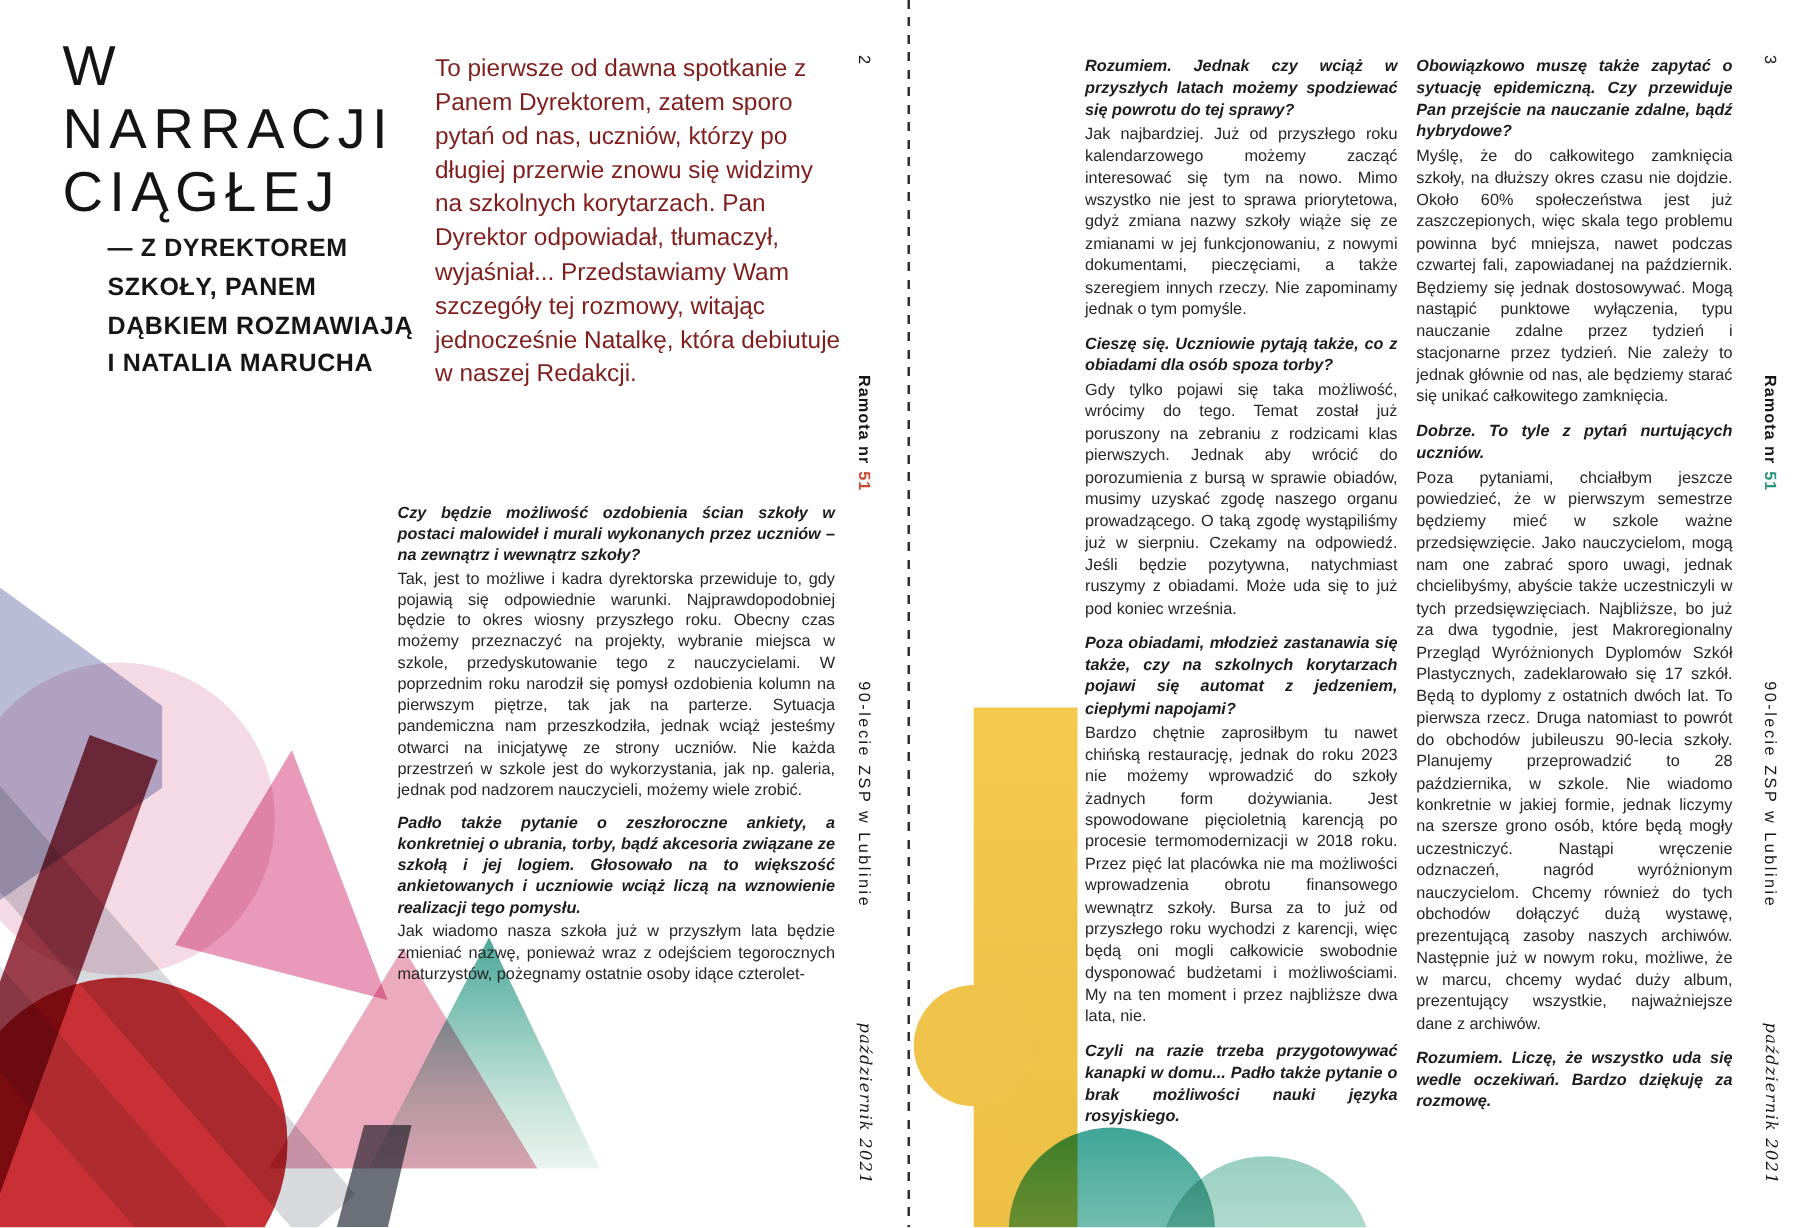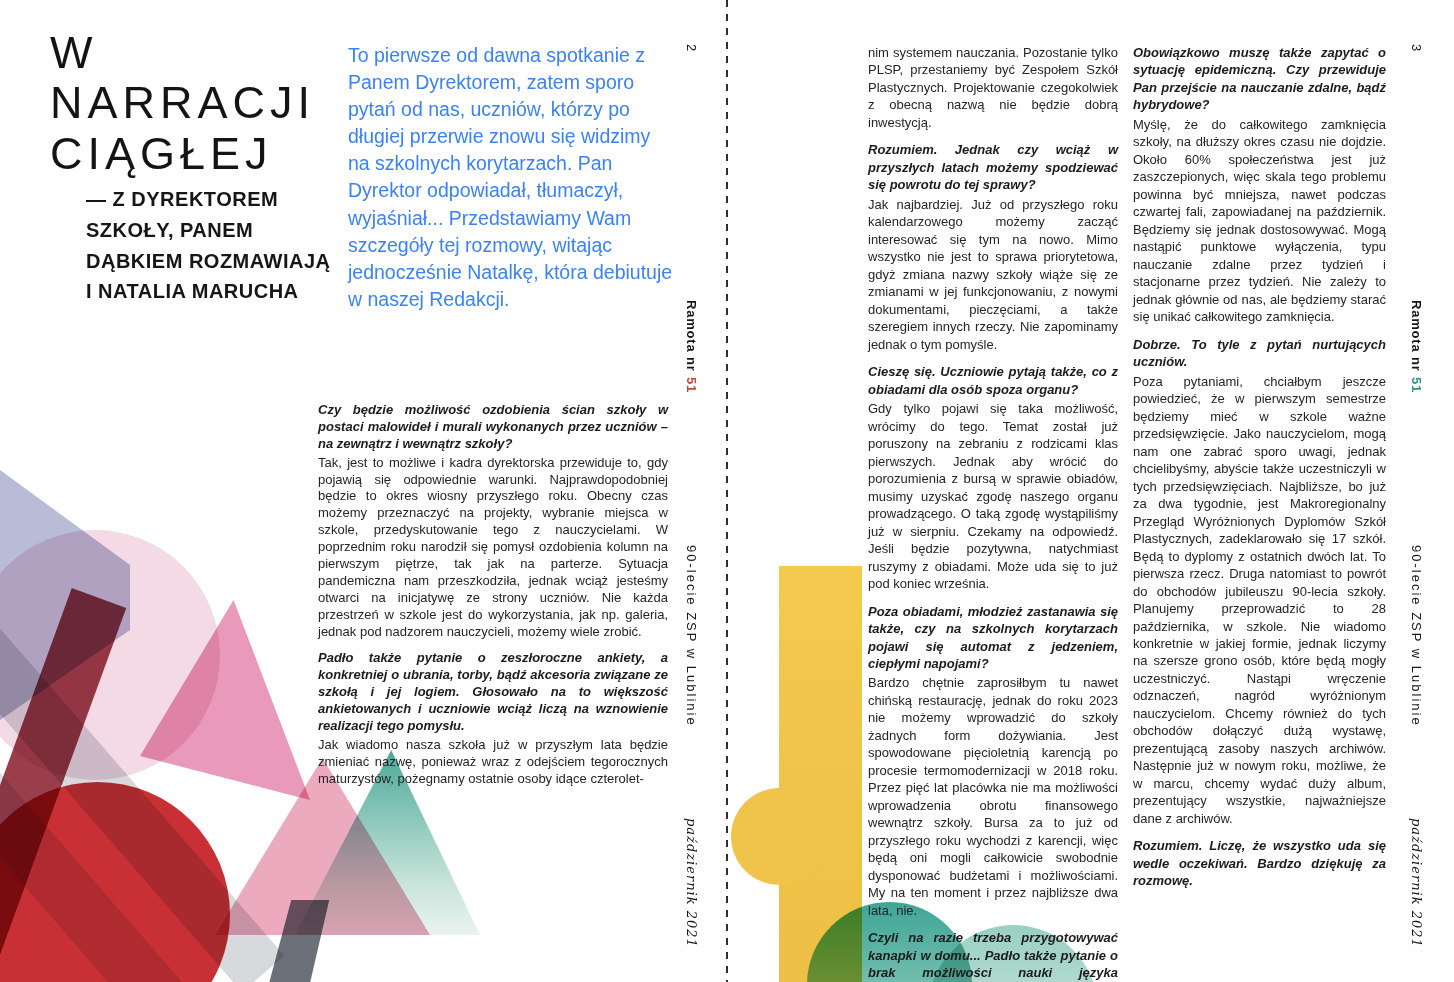--- a/index.html
+++ b/index.html
@@ -35,21 +35,21 @@
     background:linear-gradient(180deg,#2f9e8e,#9fd3c5);}
   .sh-teal2{left:928px; top:925px; width:170px; height:170px; border-radius:50%; opacity:.9;
     background:linear-gradient(180deg,#8fcabc,#d8ece4);}
   
   .title{position:absolute; left:50px; top:28px; font-size:45px; line-height:1.12;
     letter-spacing:5px; font-weight:400; color:#141414; white-space:nowrap;}
   .subtitle{position:absolute; left:50px; top:184px; font-size:20px; font-weight:700;
     line-height:1.54; letter-spacing:.5px; color:#161616; white-space:nowrap;margin-left:36px;}
   
   .intro{position:absolute; left:348px; top:42px; width:325px; font-size:19.5px;
-    line-height:1.39; color:#3b82f6;}
+    line-height:1.39; color:#7f1d1d;}
   
   .textcol{position:absolute; text-align:justify; color:#252525;}
   .left-qa{left:318px; top:402px; width:350px; font-size:13px; line-height:1.3;}
   .col1{left:868px; top:44px; width:250px; font-size:13px; line-height:1.345;}
   .col2{left:1133px; top:44px; width:253px; font-size:13px; line-height:1.345;}
   .textcol p{margin:0;}
   .textcol p.q{font-weight:700; font-style:italic; color:#1c1c1c; margin:10px 0 2px 0;}
   .textcol p.q:first-child{margin-top:0;}
   
   .vtext{position:absolute; writing-mode:vertical-rl; white-space:nowrap;
@@ -115,24 +115,23 @@
     </div>
     <div class="vtext sb-left s-anniv">90-lecie ZSP w Lublinie</div>
     <div class="vtext sb-left s-date">październik 2021</div>
   </div>
 
   <div class="fold"></div>
 
   <div>
 
     <div class="textcol col1">
-      <p class="a">nim systemem nauczania. Pozostanie tylko PLSP, przestaniemy być Zespołem Szkół Plastycznych. Projektowanie czegokolwiek z obecną nazwą nie będzie dobrą inwestycją.</p>
       <p class="q">Rozumiem. Jednak czy wciąż w przyszłych latach możemy spodziewać się powrotu do tej sprawy?</p>
       <p class="a">Jak najbardziej. Już od przyszłego roku kalendarzowego możemy zacząć interesować się tym na nowo. Mimo wszystko nie jest to sprawa priorytetowa, gdyż zmiana nazwy szkoły wiąże się ze zmianami w jej funkcjonowaniu, z nowymi dokumentami, pieczęciami, a także szeregiem innych rzeczy. Nie zapominamy jednak o tym pomyśle.</p>
-      <p class="q">Cieszę się. Uczniowie pytają także, co z obiadami dla osób spoza organu?</p>
+      <p class="q">Cieszę się. Uczniowie pytają także, co z obiadami dla osób spoza torby?</p>
       <p class="a">Gdy tylko pojawi się taka możliwość, wrócimy do tego. Temat został już poruszony na zebraniu z rodzicami klas pierwszych. Jednak aby wrócić do porozumienia z bursą w sprawie obiadów, musimy uzyskać zgodę naszego organu prowadzącego. O taką zgodę wystąpiliśmy już w sierpniu. Czekamy na odpowiedź. Jeśli będzie pozytywna, natychmiast ruszymy z obiadami. Może uda się to już pod koniec września.</p>
       <p class="q">Poza obiadami, młodzież zastanawia się także, czy na szkolnych korytarzach pojawi się automat z jedzeniem, ciepłymi napojami?</p>
       <p class="a">Bardzo chętnie zaprosiłbym tu nawet chińską restaurację, jednak do roku 2023 nie możemy wprowadzić do szkoły żadnych form dożywiania. Jest spowodowane pięcioletnią karencją po procesie termomodernizacji w 2018 roku. Przez pięć lat placówka nie ma możliwości wprowadzenia obrotu finansowego wewnątrz szkoły. Bursa za to już od przyszłego roku wychodzi z karencji, więc będą oni mogli całkowicie swobodnie dysponować budżetami i możliwościami. My na ten moment i przez najbliższe dwa lata, nie.</p>
       <p class="q">Czyli na razie trzeba przygotowywać kanapki w domu... Padło także pytanie o brak możliwości nauki języka rosyjskiego.</p>
 
     </div>
 
     <div class="textcol col2">
       <p class="q">Obowiązkowo muszę także zapytać o sytuację epidemiczną. Czy przewiduje Pan przejście na nauczanie zdalne, bądź hybrydowe?</p>
       <p class="a">Myślę, że do całkowitego zamknięcia szkoły, na dłuższy okres czasu nie dojdzie. Około 60% społeczeństwa jest już zaszczepionych, więc skala tego problemu powinna być mniejsza, nawet podczas czwartej fali, zapowiadanej na październik. Będziemy się jednak dostosowywać. Mogą nastąpić punktowe wyłączenia, typu nauczanie zdalne przez tydzień i stacjonarne przez tydzień. Nie zależy to jednak głównie od nas, ale będziemy starać się unikać całkowitego zamknięcia.</p>

